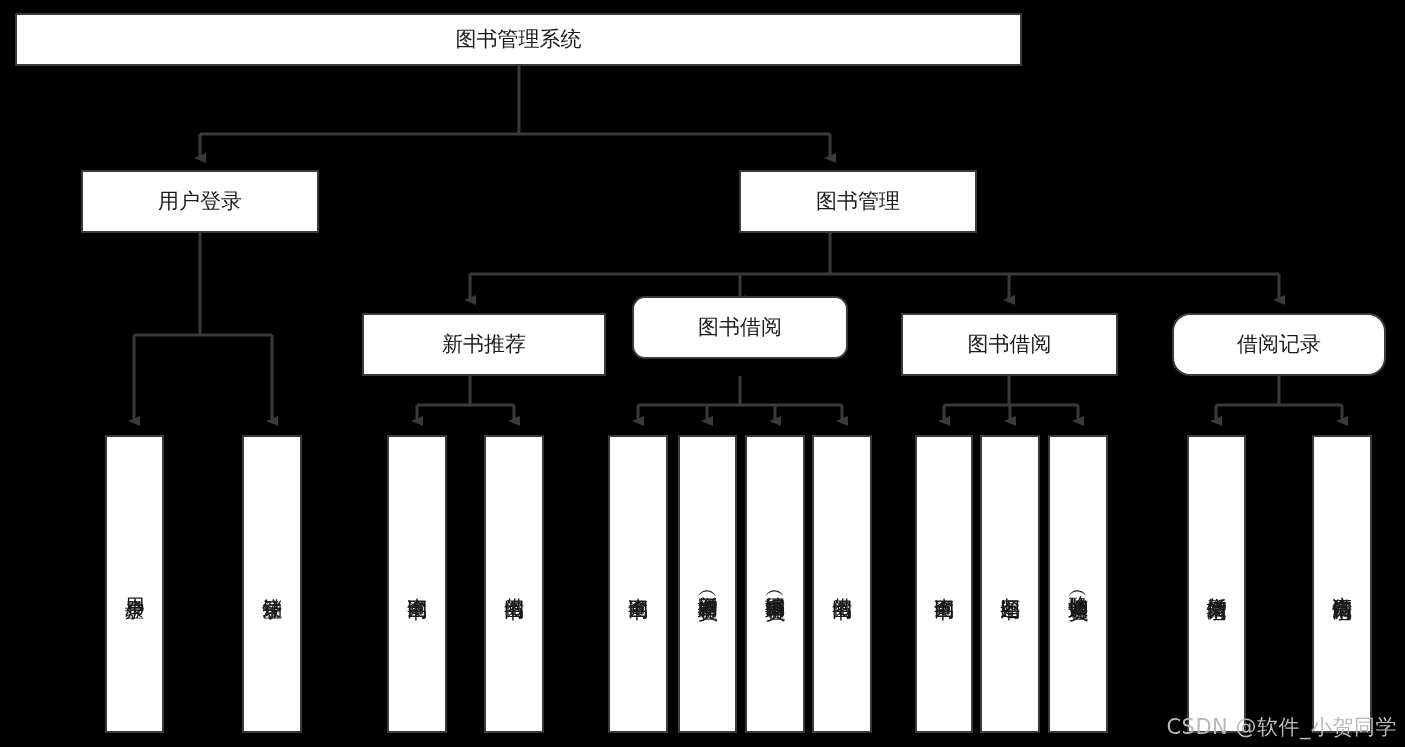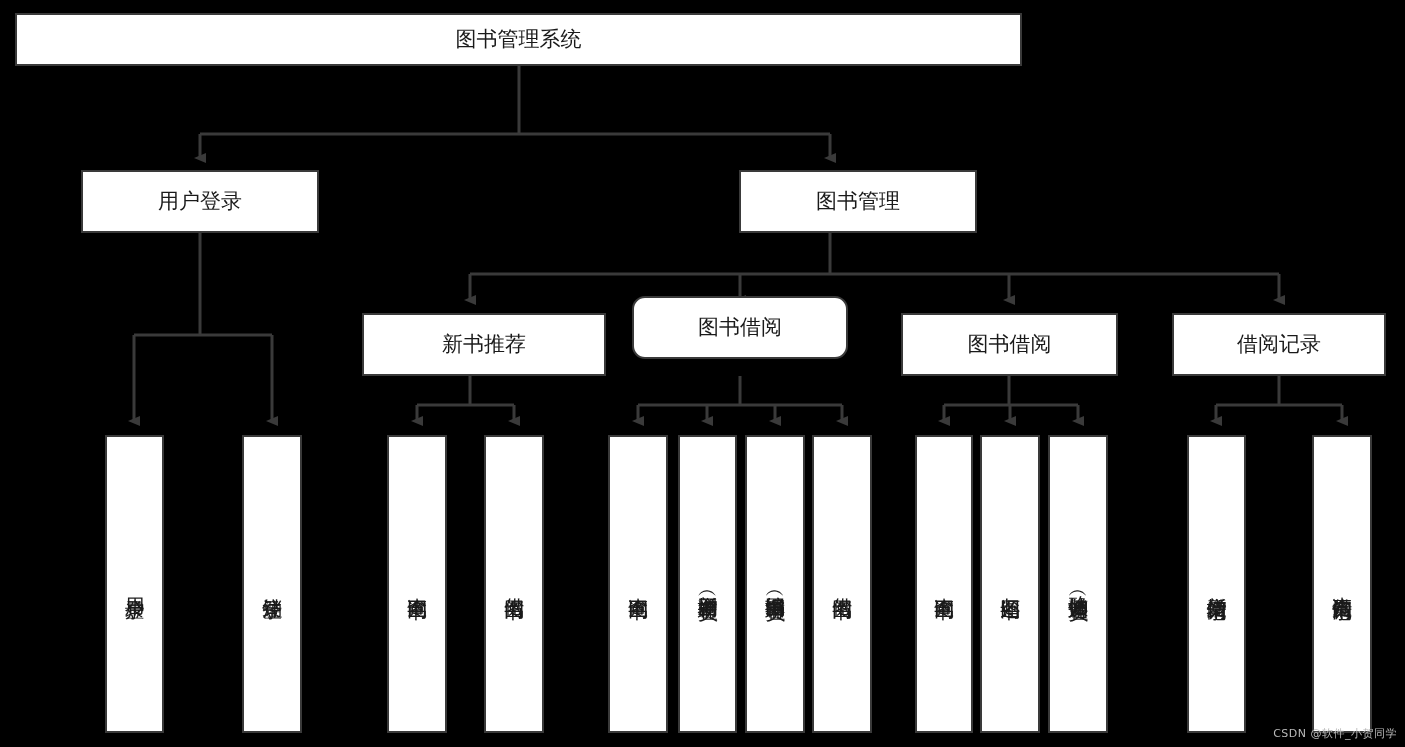--- a/index.html
+++ b/index.html
@@ -45,21 +45,21 @@
     left: 0;
     top: 0;
     width: 1405px;
     height: 747px;
     pointer-events: none;
   }
   .watermark {
     position: absolute;
     right: 8px;
     bottom: 6px;
-    font-size: 11px;
+    font-size: 21px;
     color: #b9b9b9;
     letter-spacing: 0.5px;
     white-space: nowrap;
     margin-left: 12px;
   }
 </style>
 </head>
 <body>
 
 <div id="canvas">
@@ -115,21 +115,21 @@
   </svg>
 
   <div class="node horiz" style="left:15px;top:13px;width:1007px;height:53px;">图书管理系统</div>
 
   <div class="node horiz" style="left:81px;top:170px;width:238px;height:63px;">用户登录</div>
   <div class="node horiz" style="left:711px;top:170px;width:238px;height:63px;margin-left:28px;">图书管理</div>
 
   <div class="node horiz" style="left:362px;top:313px;width:244px;height:63px;">新书推荐</div>
   <div class="node horiz" style="left:632px;top:296px;width:216px;height:63px;border-radius:13px;">图书借阅</div>
   <div class="node horiz" style="left:901px;top:313px;width:217px;height:63px;">图书借阅</div>
-  <div class="node horiz" style="left:1172px;top:313px;width:214px;height:63px;">借阅记录</div>
+  <div class="node horiz" style="left:1172px;top:313px;width:214px;height:63px;border-radius:18px;">借阅记录</div>
 
   <div class="node vert" style="left:105px;top:435px;width:59px;height:298px;">用户登录</div>
   <div class="node vert" style="left:242px;top:435px;width:60px;height:298px;">注销登录</div>
   <div class="node vert" style="left:387px;top:435px;width:60px;height:298px;">查询图书</div>
   <div class="node vert" style="left:484px;top:435px;width:60px;height:298px;">借阅图书</div>
   <div class="node vert" style="left:608px;top:435px;width:60px;height:298px;">查询图书</div>
   <div class="node vert" style="left:678px;top:435px;width:59px;height:298px;">新增图书（管理员）</div>
   <div class="node vert" style="left:745px;top:435px;width:60px;height:298px;">编辑图书（管理员）</div>
   <div class="node vert" style="left:812px;top:435px;width:60px;height:298px;">借阅图书</div>
   <div class="node vert" style="left:915px;top:435px;width:58px;height:298px;">查询图书</div>

